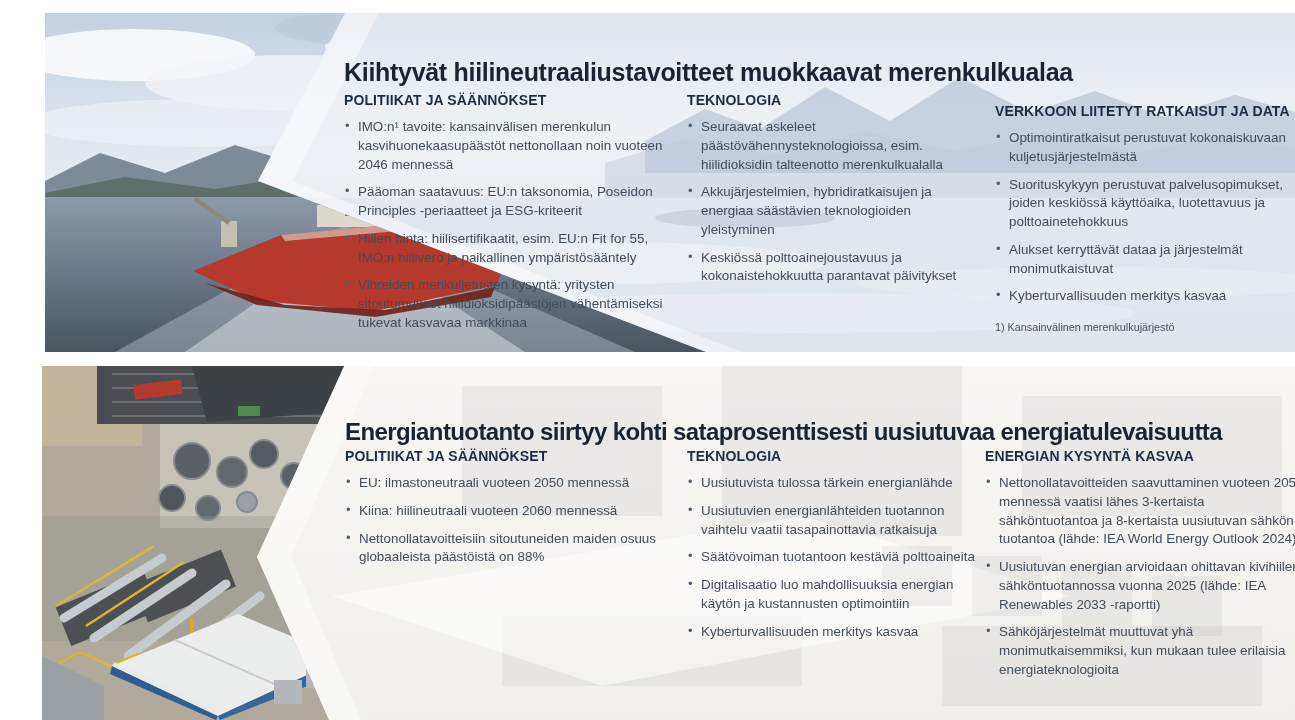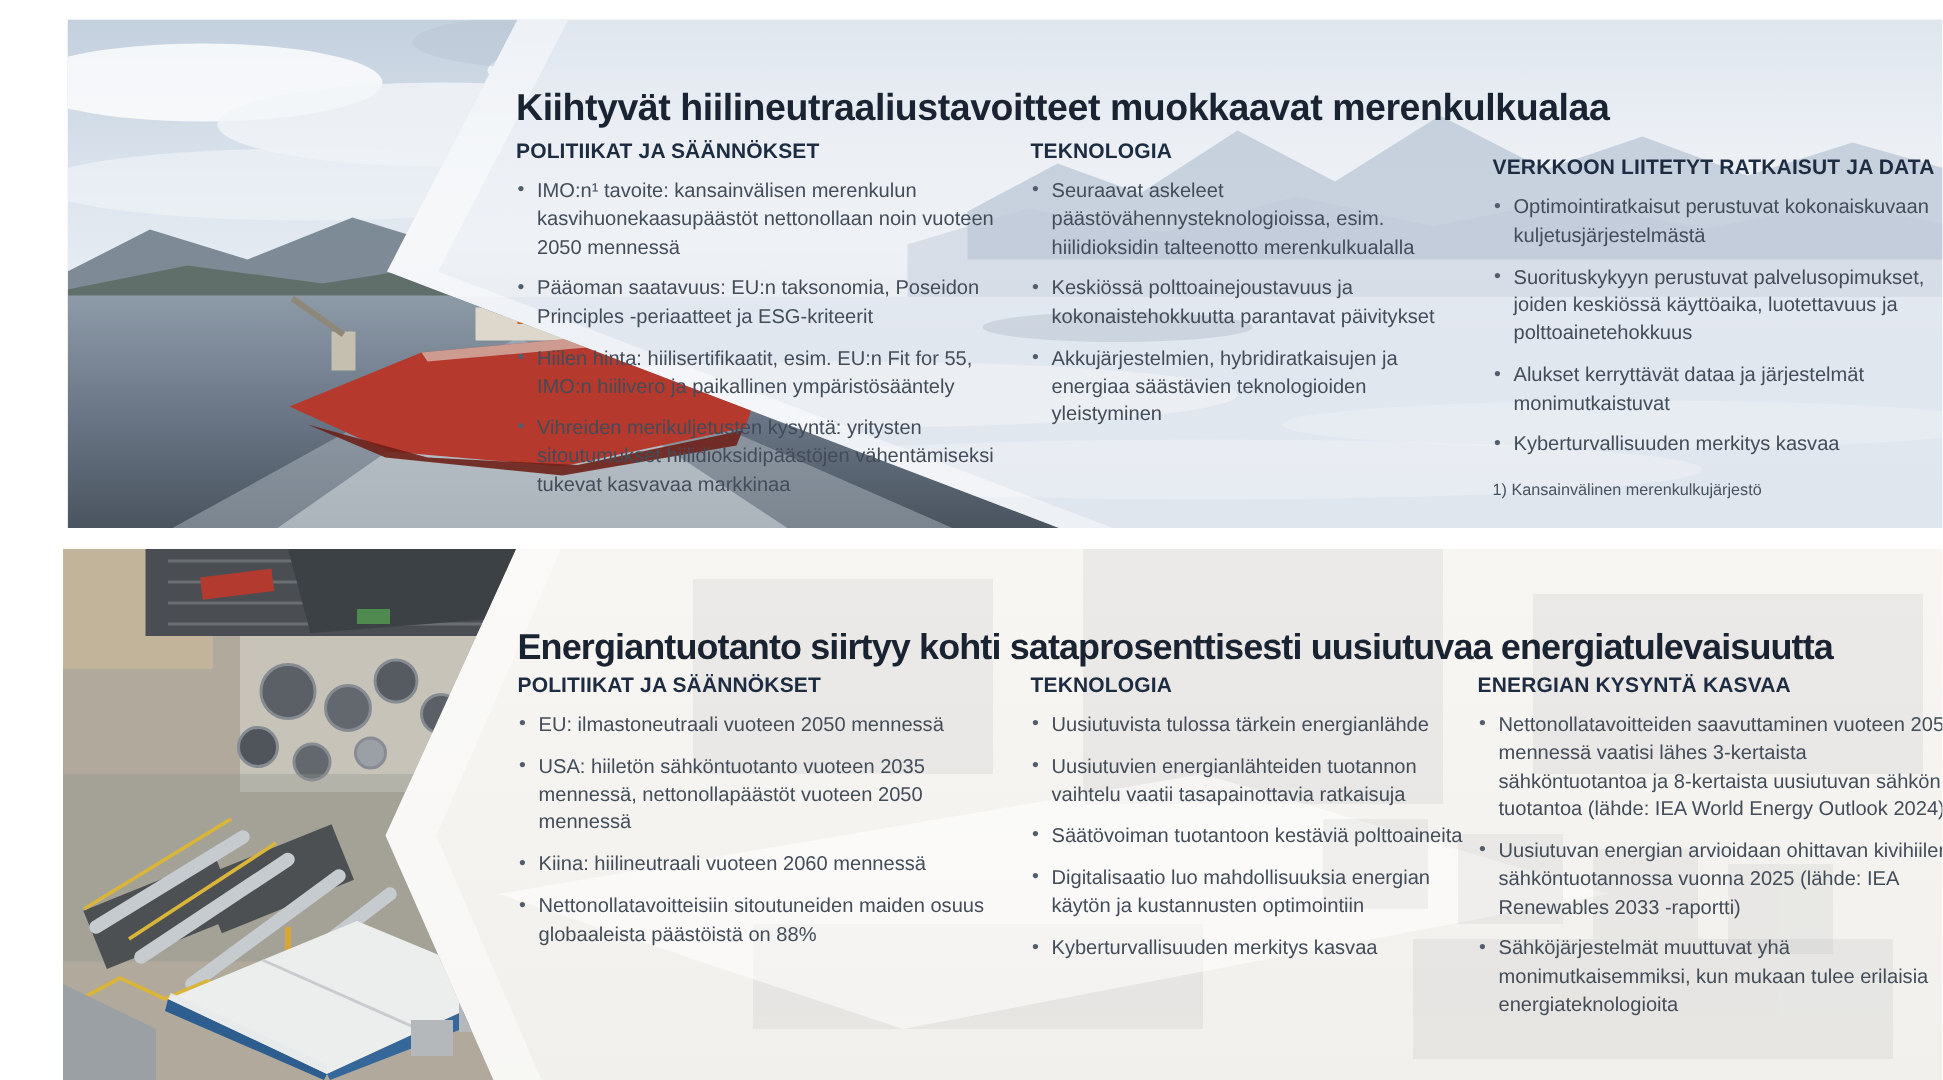--- a/index.html
+++ b/index.html
@@ -128,33 +128,33 @@
 
     <svg class="chevron" viewBox="0 0 1268 339" preserveAspectRatio="none">
       <polygon points="300,0 334,0 247,168 697,339 661,339 213,168" fill="#ffffff" opacity="0.45"></polygon>
     </svg>
 
     <h1 class="slide-title">Kiihtyvät hiilineutraaliustavoitteet muokkaavat merenkulkualaa</h1>
 
     <div class="col p1c1">
       <h2 class="col-header">POLITIIKAT JA SÄÄNNÖKSET</h2>
       <ul class="bullets">
-        <li>IMO:n¹ tavoite: kansainvälisen merenkulun kasvihuonekaasupäästöt nettonollaan noin vuoteen 2050 mennessä</li>
+        <li>IMO:n¹ tavoite: kansainvälisen merenkulun kasvihuonekaasupäästöt nettonollaan noin vuoteen 2046 mennessä</li>
         <li>Pääoman saatavuus: EU:n taksonomia, Poseidon Principles -periaatteet ja ESG-kriteerit</li>
         <li>Hiilen hinta: hiilisertifikaatit, esim. EU:n Fit for 55, IMO:n hiilivero ja paikallinen ympäristösääntely</li>
         <li>Vihreiden merikuljetusten kysyntä: yritysten sitoutumukset hiilidioksidipäästöjen vähentämiseksi tukevat kasvavaa markkinaa</li>
       </ul>
     </div>
 
     <div class="col p1c2">
       <h2 class="col-header">TEKNOLOGIA</h2>
       <ul class="bullets">
         <li>Seuraavat askeleet päästövähennysteknologioissa, esim. hiilidioksidin talteenotto merenkulkualalla</li>
+        <li>Akkujärjestelmien, hybridiratkaisujen ja energiaa säästävien teknologioiden yleistyminen</li>
         <li>Keskiössä polttoainejoustavuus ja kokonaistehokkuutta parantavat päivitykset</li>
-        <li>Akkujärjestelmien, hybridiratkaisujen ja energiaa säästävien teknologioiden yleistyminen</li>
       </ul>
     </div>
 
     <div class="col p1c3">
       <h2 class="col-header">VERKKOON LIITETYT RATKAISUT JA DATA</h2>
       <ul class="bullets">
         <li>Optimointiratkaisut perustuvat kokonaiskuvaan kuljetusjärjestelmästä</li>
         <li>Suorituskykyyn perustuvat palvelusopimukset, joiden keskiössä käyttöaika, luotettavuus ja polttoainetehokkuus</li>
         <li>Alukset kerryttävät dataa ja järjestelmät monimutkaistuvat</li>
         <li>Kyberturvallisuuden merkitys kasvaa</li>
@@ -241,21 +241,20 @@
     <svg class="chevron" viewBox="0 0 1285 354" preserveAspectRatio="none">
       <polygon points="302,0 332,0 249,191 319,354 287,354 215,191" fill="#ffffff" opacity="0.45"></polygon>
     </svg>
 
     <h1 class="slide-title">Energiantuotanto siirtyy kohti sataprosenttisesti uusiutuvaa energiatulevaisuutta</h1>
 
     <div class="col p2c1">
       <h2 class="col-header">POLITIIKAT JA SÄÄNNÖKSET</h2>
       <ul class="bullets">
         <li>EU: ilmastoneutraali vuoteen 2050 mennessä</li>
-        <li>USA: hiiletön sähköntuotanto vuoteen 2035 mennessä, nettonollapäästöt vuoteen 2050 mennessä</li>
         <li>Kiina: hiilineutraali vuoteen 2060 mennessä</li>
         <li>Nettonollatavoitteisiin sitoutuneiden maiden osuus globaaleista päästöistä on 88%</li>
       </ul>
     </div>
 
     <div class="col p2c2">
       <h2 class="col-header">TEKNOLOGIA</h2>
       <ul class="bullets">
         <li>Uusiutuvista tulossa tärkein energianlähde</li>
         <li>Uusiutuvien energianlähteiden tuotannon vaihtelu vaatii tasapainottavia ratkaisuja</li>

